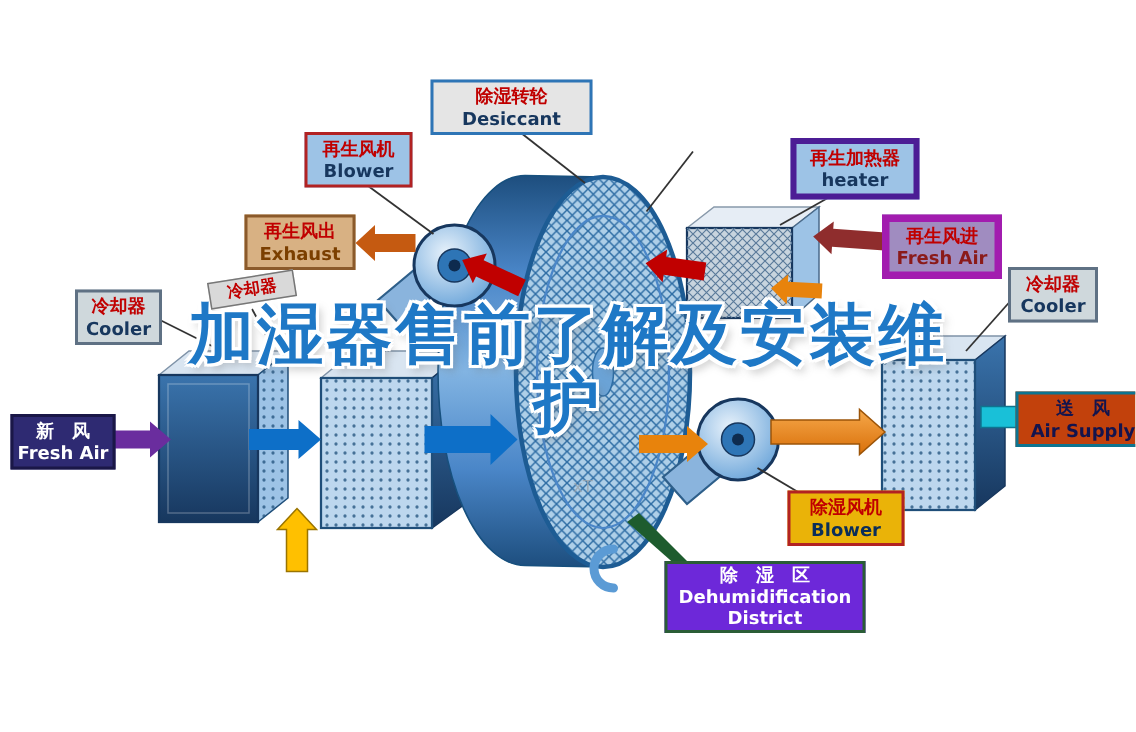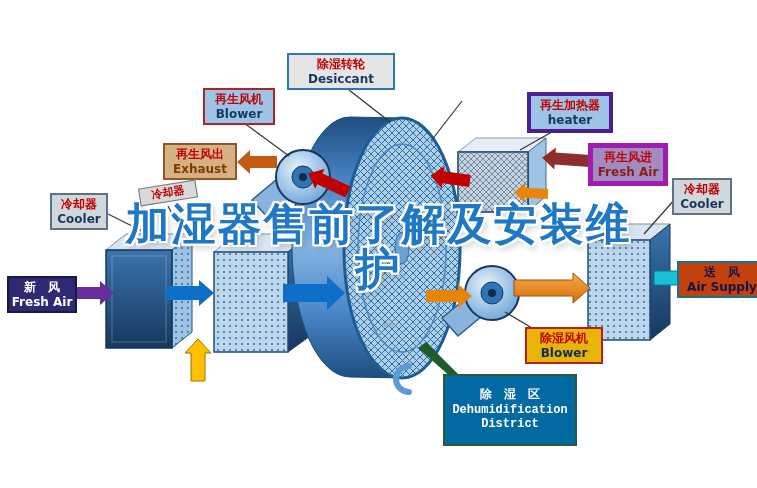--- a/index.html
+++ b/index.html
@@ -55,21 +55,21 @@
 
   .lbl-back-wind{left:162px;top:374px;width:78px;background:#ffd34d;border:2px solid #a98500;}
   .lbl-back-wind .zh,.lbl-back-wind .en{color:#2b2b2b}
 
   .lbl-air-supply{left:677px;top:261px;width:90px;background:#c2410c;border:2px solid #0e7490;}
   .lbl-air-supply .zh,.lbl-air-supply .en{color:#14144d}
 
   .lbl-dehumid-blower{left:497px;top:327px;width:78px;background:#eab308;border:2px solid #b22222;margin-left:28px;}
   .lbl-dehumid-blower .zh{color:#c00000}.lbl-dehumid-blower .en{color:#0b2e59}
 
-  .lbl-dehumid-district{left:443px;top:374px;width:134px;background:#0369a1;border:2px solid #2a5d36;padding:12px 2px;font-family:Liberation Mono, monospace;}
+  .lbl-dehumid-district{left:443px;top:374px;width:134px;background:#6d28d9;border:2px solid #2a5d36;padding:0 2px;}
   .lbl-dehumid-district .zh,.lbl-dehumid-district .en{color:#ffffff}
 </style>
 </head>
 <body>
 
 <div id="stage">
 
 <svg id="diagram" width="757" height="488" viewBox="0 0 757 488">
   <defs>
     <linearGradient id="gradNavy" x1="0" y1="0" x2="0" y2="1">

